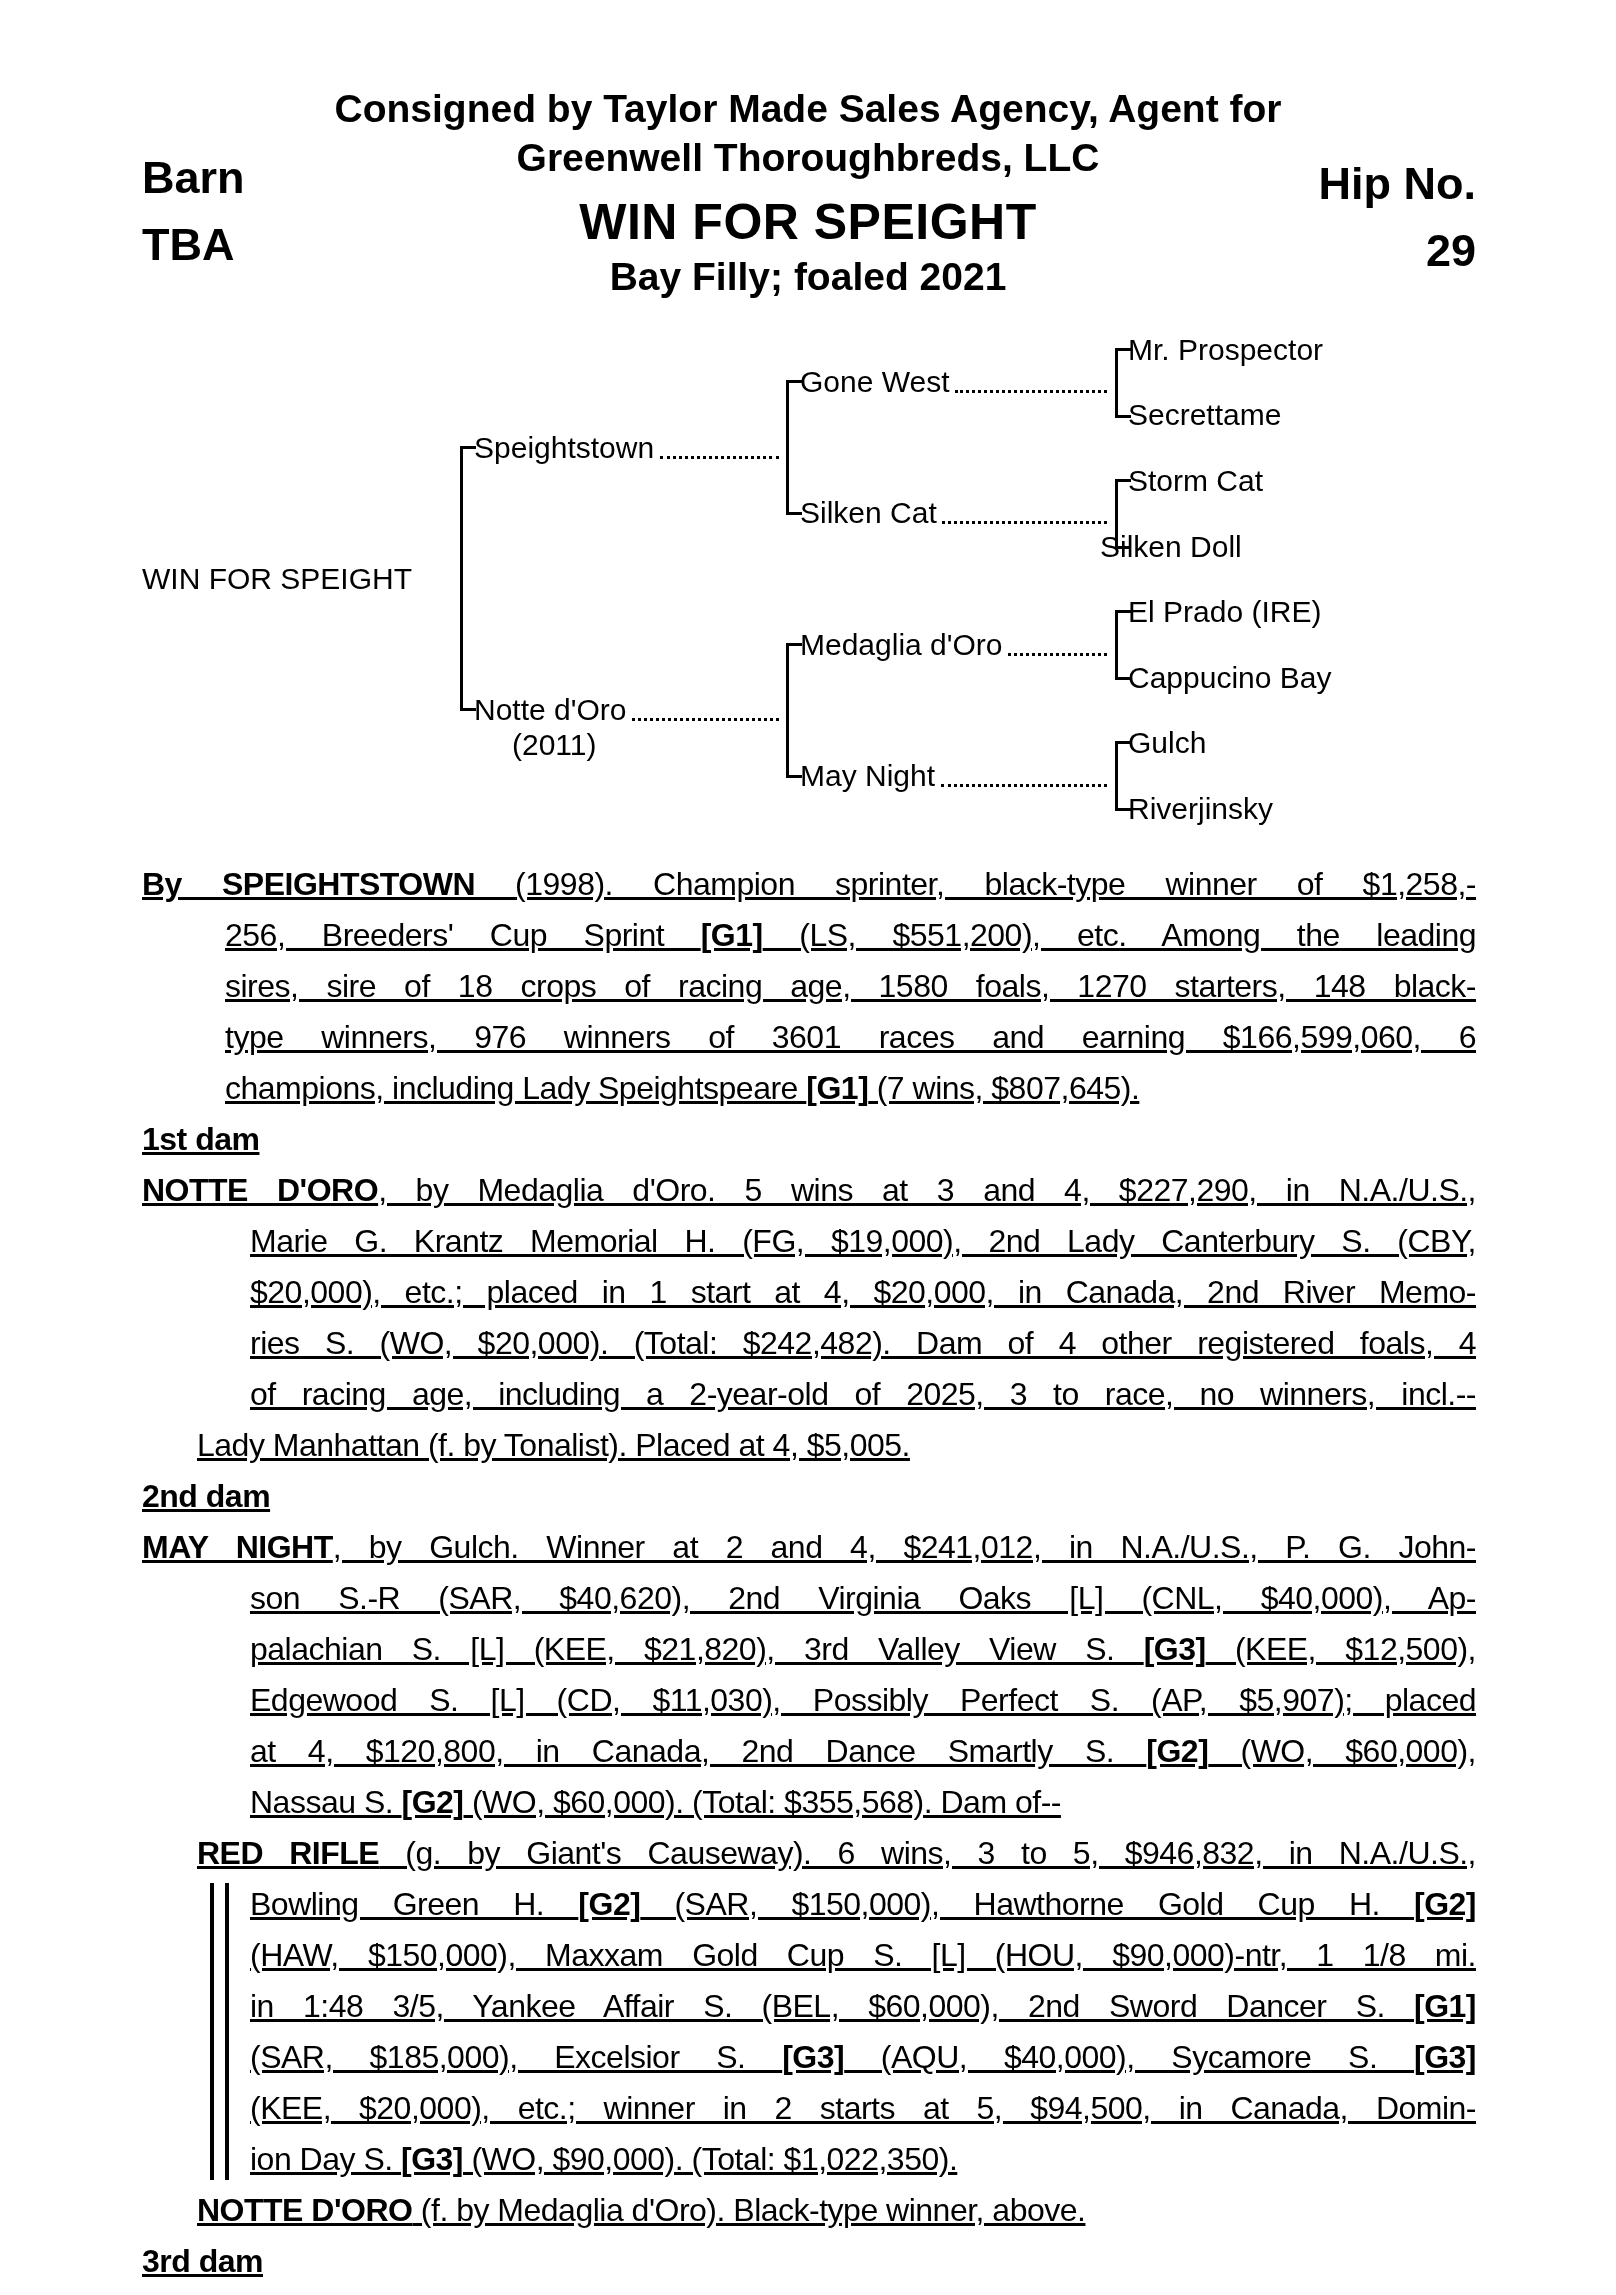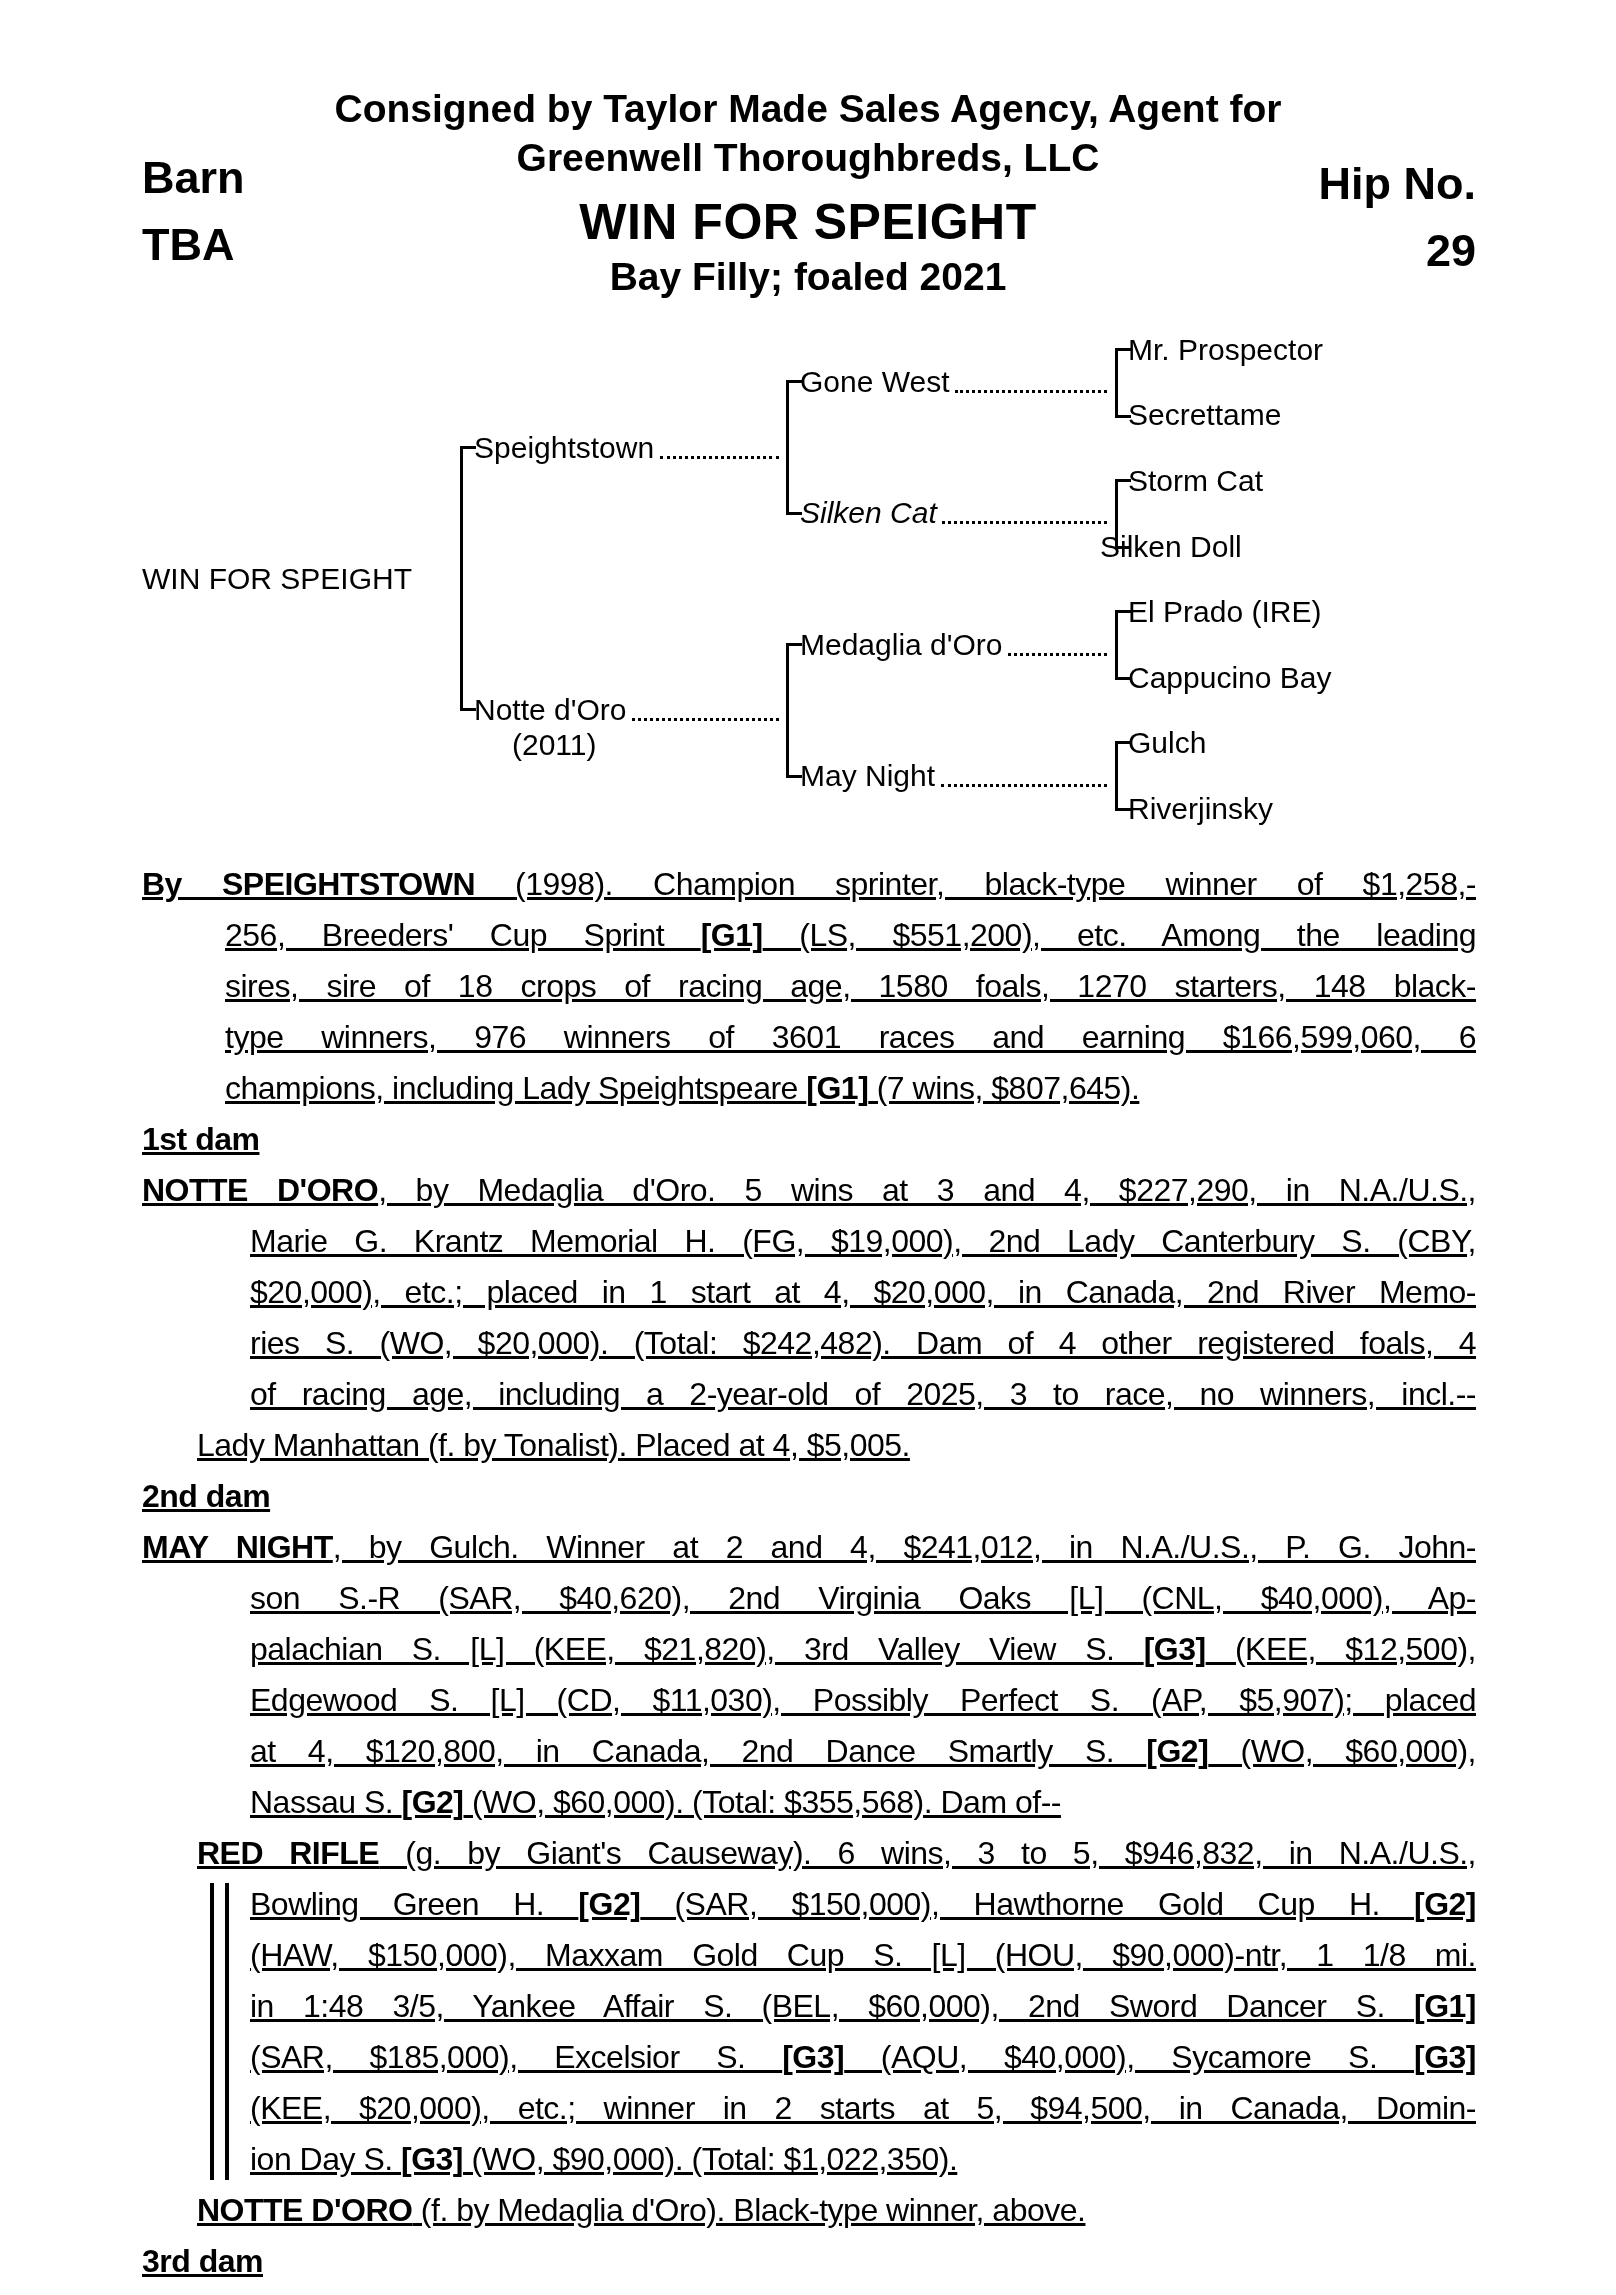--- a/index.html
+++ b/index.html
@@ -124,21 +124,21 @@
     <div class="ped-name ped-row" style="left:474px; top:691px; width:309px;">
       <span>Notte d'Oro</span>
         <span class="dots"></span>
     </div>
     <div class="ped-name" style="left:512px; top:726px;">(2011)</div>
 
     <div class="ped-name ped-row" style="left:800px; top:363px; width:311px;">
       <span>Gone West</span>
         <span class="dots"></span>
     </div>
-    <div class="ped-name ped-row" style="left:800px; top:494px; width:311px;font-style:italic;">
+    <div class="ped-name ped-row" style="left:800px; top:494px; width:311px;">
       <span>Silken Cat</span>
         <span class="dots"></span>
     </div>
     <div class="ped-name ped-row" style="left:800px; top:626px; width:311px;">
       <span>Medaglia d'Oro</span>
         <span class="dots"></span>
     </div>
     <div class="ped-name ped-row" style="left:800px; top:757px; width:311px;">
       <span>May Night</span>
         <span class="dots"></span>

